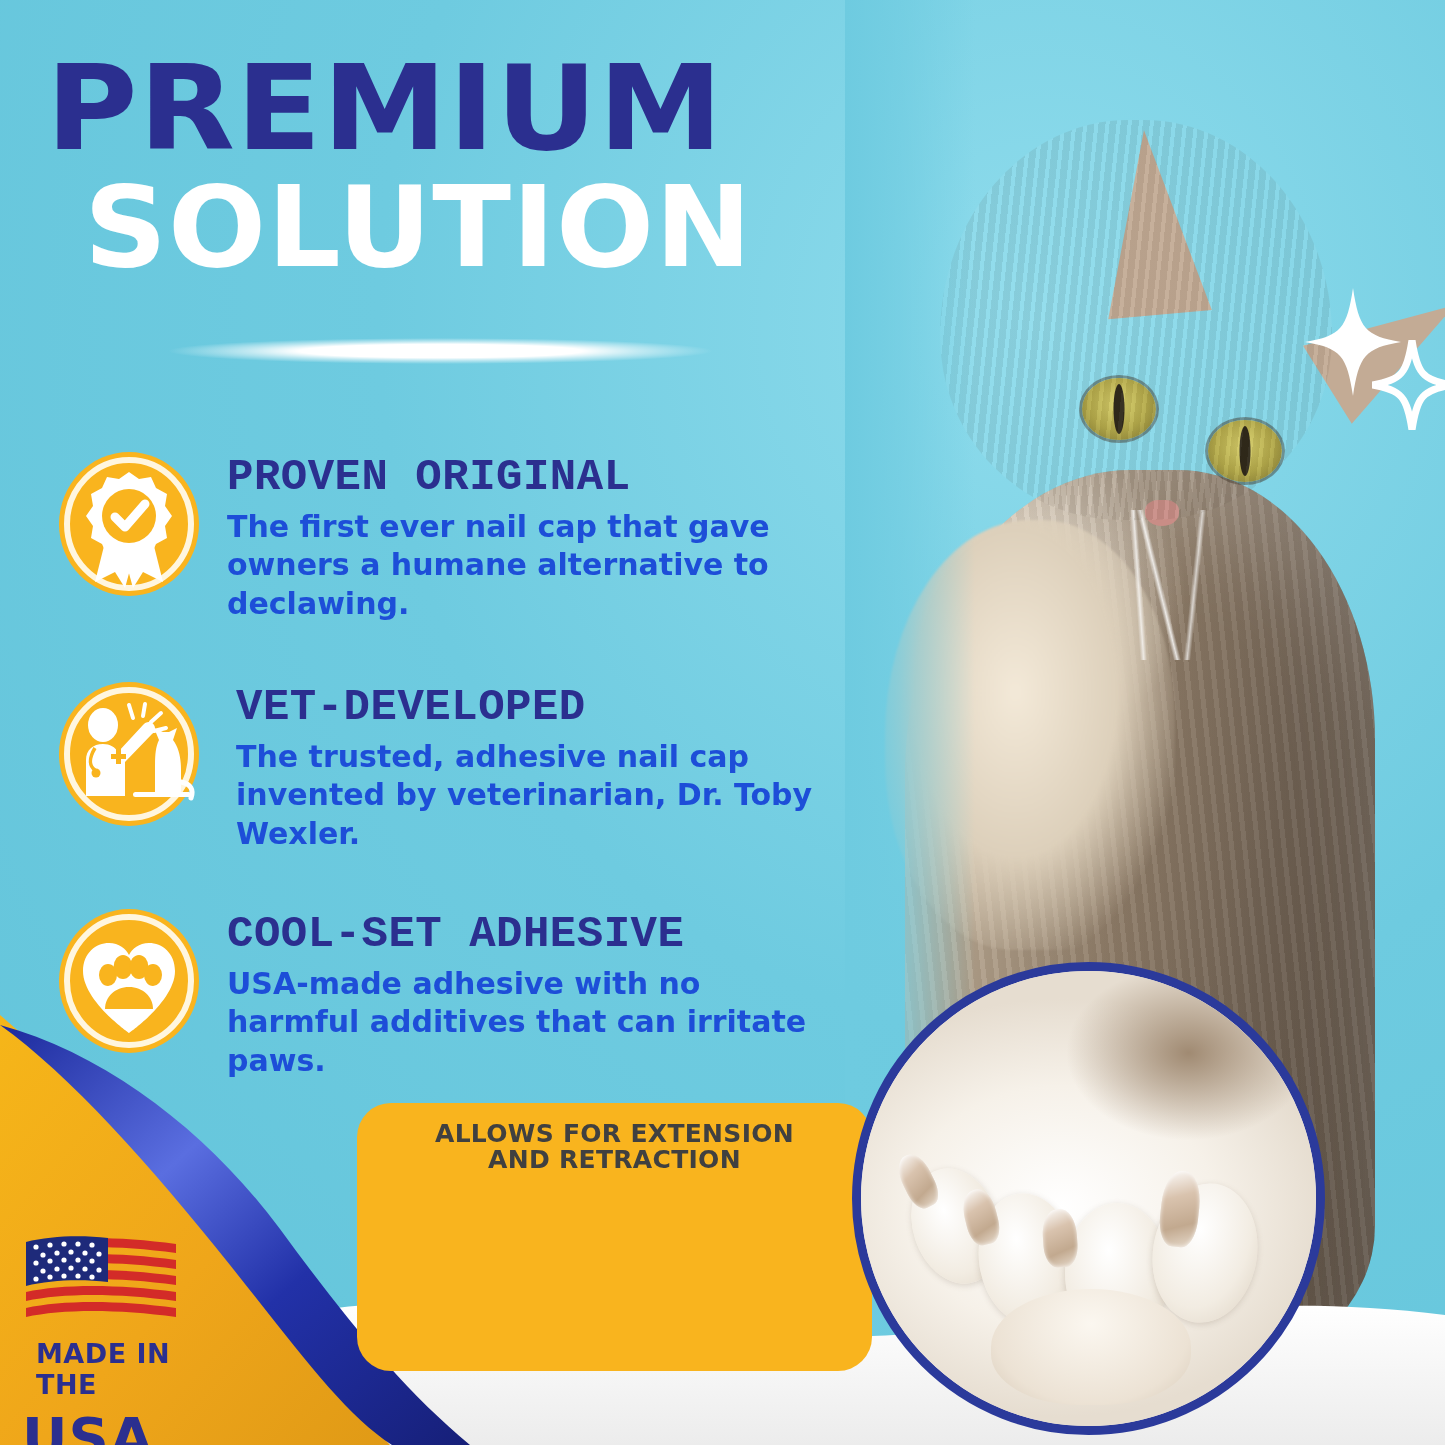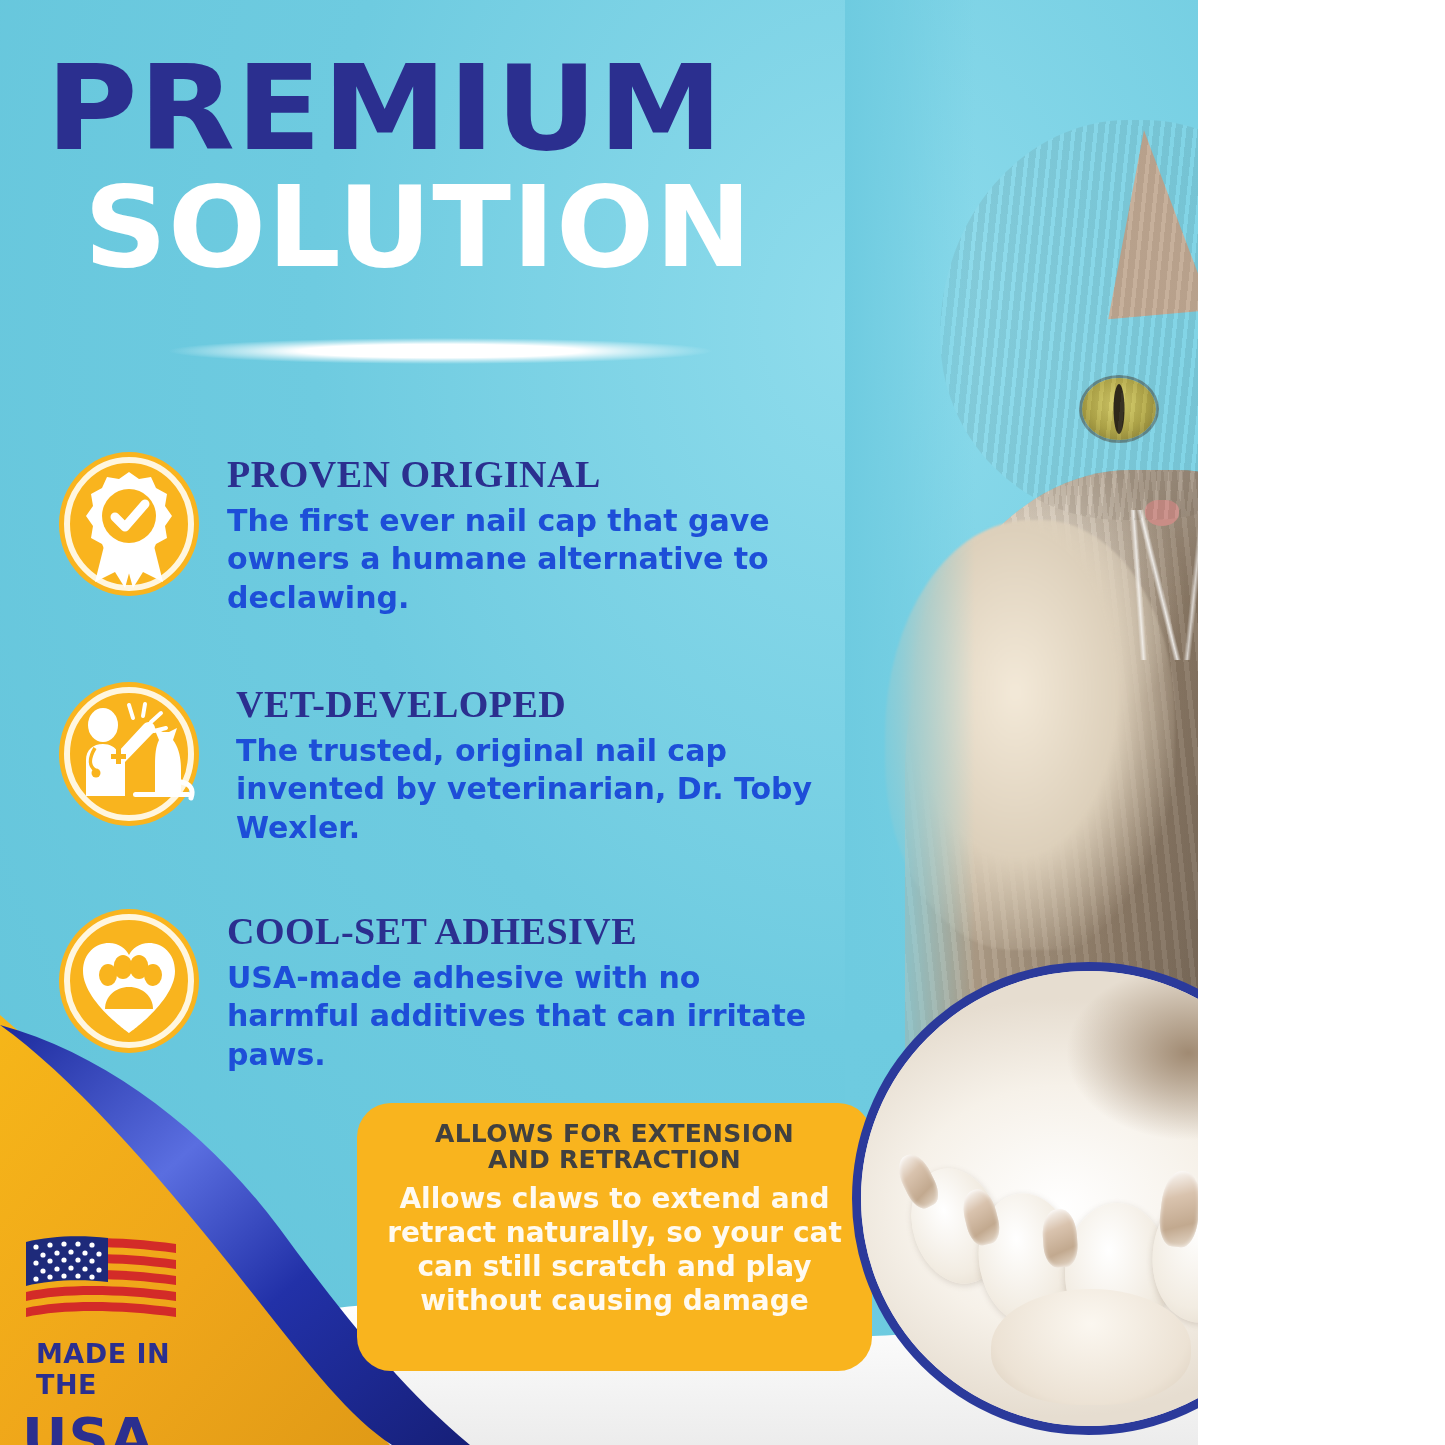--- a/index.html
+++ b/index.html
@@ -1,20 +1,20 @@
 <!DOCTYPE html>
 <html><head>
 <meta charset="utf-8">
 <style>
   html,body{margin:0;padding:0;background:#fff;}
   body{font-family:"Liberation Sans",sans-serif;}
 
   .poster{
     position:relative;
-    width:1198px;height:1445px;
+    width:1445px;height:1445px;
     overflow:hidden;
     background:#6fcce0;
   }
 
   
   .bg-sky{
     position:absolute;inset:0;
     background:radial-gradient(ellipse at 72% 22%, #8fdcec 0%, #6ecbe0 45%, #62c4da 100%);
   }
 
@@ -139,23 +139,23 @@
   .f2{top:678px;gap:33px;}
   .f3{top:905px;}
 
   .badge{
     flex:0 0 auto;width:148px;height:152px;position:relative;
   }
   .badge svg{display:block;width:100%;height:100%;}
 
   .ftext{padding-top:4px;}
   .ftitle{
-    font-family:Liberation Serif, serif;
-    font-weight:700;
-    font-size:38px;
+    font-family:Liberation Mono, monospace;
+    font-weight:700;
+    font-size:44px;
     letter-spacing:.5px;
     color:#2b2f8f;
     margin:0 0 6px 0;
     white-space:nowrap;
   }
   .fbody{
     font-family:"DejaVu Sans",sans-serif;
     font-weight:700;
     font-size:30px;
     line-height:1.28;
@@ -328,21 +328,21 @@
         <path d="M56 76 h5 v-5 h5 v5 h5 v5 h-5 v5 h-5 v-5 h-5 z" fill="#f9b41e"></path>
 
         <path d="M104 62 L99 50 L108 54 L114 54 L122 50 L118 62
                  C124 70 126 80 126 92 L126 118 L100 118 L100 92 C100 80 100 70 104 62 Z" fill="#ffffff"></path>
         <path d="M126 104 C136 106 139 112 136 120" fill="none" stroke="#ffffff" stroke-width="5" stroke-linecap="round"></path>
         <rect x="78" y="114" width="58" height="5" rx="2.5" fill="#ffffff"></rect>
       </svg>
     </div>
     <div class="ftext">
       <div class="ftitle">VET-DEVELOPED</div>
-      <div class="fbody">The trusted, original nail cap invented by veterinarian, Dr. Toby Wexler.</div>
+      <div class="fbody">The trusted, adhesive nail cap invented by veterinarian, Dr. Toby Wexler.</div>
     </div>
   </div>
 
   <div class="feature f3">
     <div class="badge">
       <svg viewBox="0 0 148 152">
         <ellipse cx="74" cy="76" rx="70" ry="72" fill="#f9b41e"></ellipse>
         <ellipse cx="74" cy="76" rx="62" ry="64" fill="none" stroke="#fff6df" stroke-width="6"></ellipse>
         <path d="M74 128 C74 128 28 96 28 66 C28 48 41 38 54 38 C64 38 71 44 74 50
                  C77 44 84 38 94 38 C107 38 120 48 120 66 C120 96 74 128 74 128 Z" fill="#ffffff"></path>
@@ -429,21 +429,20 @@
     </svg>
     <div class="usa-l1">MADE IN THE</div>
     <div class="usa-l2">USA</div>
   </div>
 
   <div class="callout">
     <div class="co-title">
       <span>ALLOWS FOR EXTENSION</span><br>
       <span>AND RETRACTION</span>
     </div>
-    <div class="co-body">Allows claws to extend and retract naturally, so your cat can still scratch and play without causing damage</div>
   </div>
 
   <div class="paw-oval">
     <div class="paw-pic">
       <div class="toe t1"></div>
       <div class="toe t2"></div>
       <div class="toe t3"></div>
       <div class="toe t4"></div>
       <div class="cap c1"></div>
       <div class="cap c2"></div>

